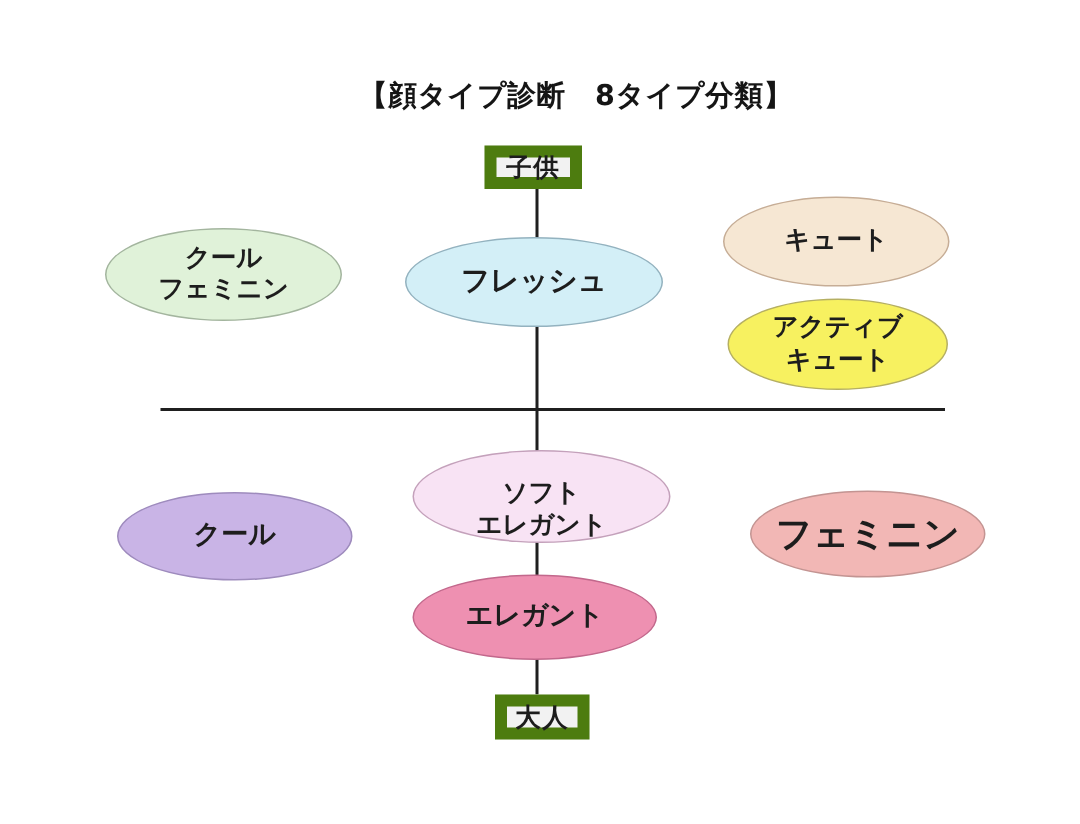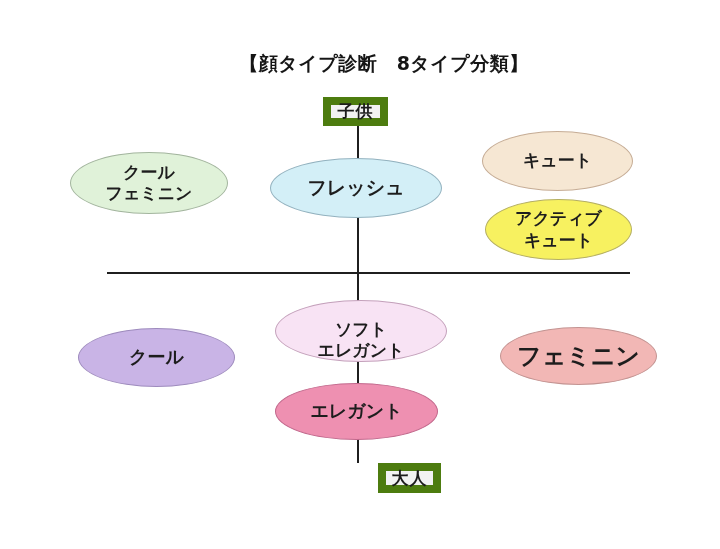--- a/index.html
+++ b/index.html
@@ -28,21 +28,21 @@
     position: absolute;
     background: #f2f2f2;
     border: 8px solid #4d7c0f;
     box-sizing: border-box;
     display: flex; align-items: center; justify-content: center;
     font-size: 17px; font-weight: bold; color: #1c1c1c;
     z-index: 3;
     letter-spacing: 1px;
   }
   .b-top    { left: 323px; top: 97px;  width: 65px; height: 29px; }
-  .b-bottom { left: 330px; top: 463px; width: 63px; height: 30px; margin-left: 48px; }
+  .b-bottom { left: 330px; top: 463px; width: 63px; height: 30px; }
   .b-left   { left: 42px;  top: 257px; width: 65px; height: 30px; }
   .b-right  { left: 630px; top: 258px; width: 63px; height: 29px; background: #fbfbfb; }
   .ellipse {
     position: absolute;
     border: 1.5px solid #999;
     border-radius: 50%;
     box-sizing: border-box;
     display: flex; flex-direction: column;
     align-items: center; justify-content: center;
     font-size: 17px; font-weight: bold; color: #1d1d1d;

